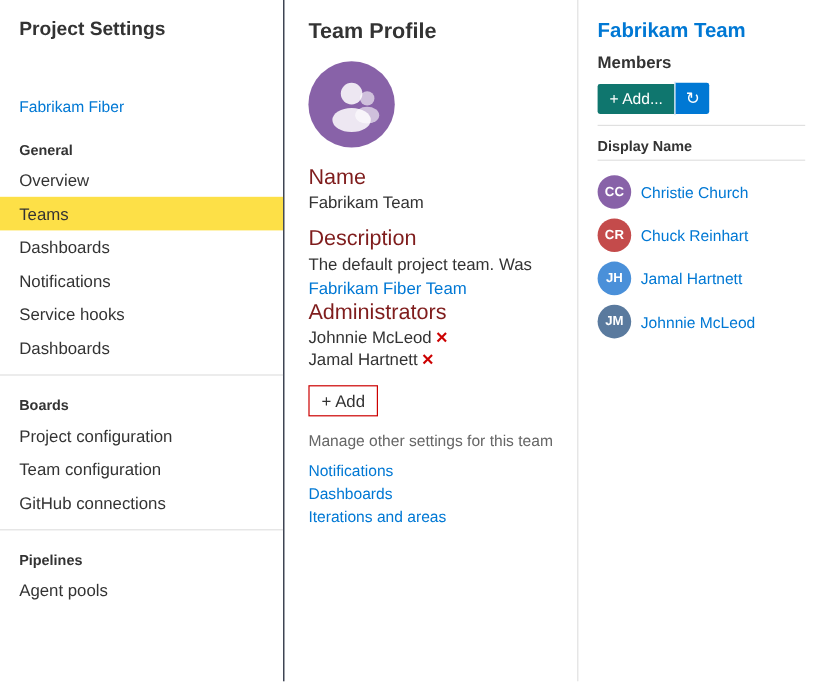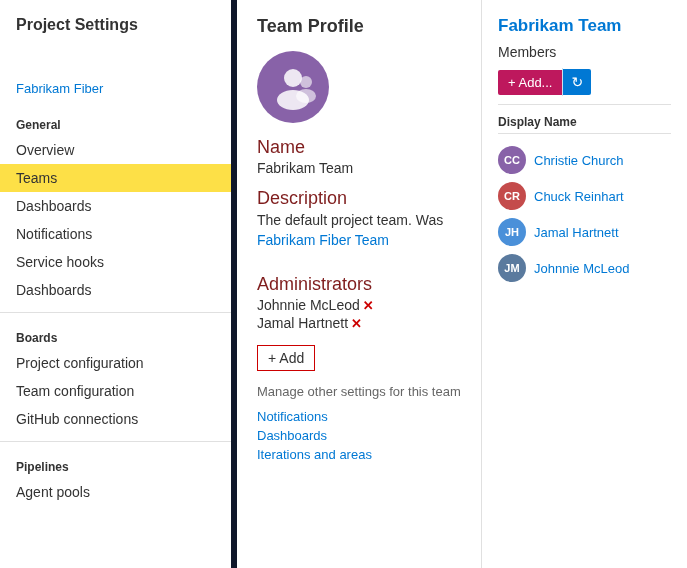--- a/index.html
+++ b/index.html
@@ -10,21 +10,21 @@
       background: #fff;
       width: 687px;
       height: 568px;
       display: flex;
       overflow: hidden;
     }
 
     
     .sidebar {
       width: 237px;
-      border-right: 6px solid #0f172a;
+      border-right: 1px solid #0f172a;
       background: #fff;
       padding: 16px 0;
       flex-shrink: 0;
       overflow-y: auto;
     }
     .sidebar-title {
       font-size: 16px;
       font-weight: 600;
       color: #333;
       padding: 0 16px 4px 16px;
@@ -98,21 +98,21 @@
       margin-bottom: 2px;
     }
     .field-value {
       font-size: 14px;
       color: #333;
       margin-bottom: 12px;
     }
     .field-description {
       font-size: 14px;
       color: #333;
-      margin-bottom: 24px;
+      margin-bottom: 0;
       line-height: 1.4;
     }
     .field-description .highlight {
       color: #0078d4;
     }
 
     .administrators-section {
       margin-bottom: 10px;
     }
     .admin-item {
@@ -164,34 +164,34 @@
       overflow-y: auto;
     }
     .team-name-title {
       font-size: 17px;
       font-weight: 600;
       color: #0078d4;
       margin-bottom: 8px;
     }
     .members-label {
       font-size: 14px;
-      font-weight: 400;
+      font-weight: 700;
       color: #333;
       margin-bottom: 8px;
     }
     .members-toolbar {
       display: flex;
       align-items: center;
       gap: 0;
       margin-bottom: 10px;
       border-bottom: 1px solid #e0e0e0;
       padding-bottom: 8px;
     }
     .add-member-btn {
-      background: #be185d;
+      background: #0f766e;
       color: #fff;
       border: none;
       padding: 5px 10px;
       font-size: 13px;
       cursor: pointer;
       display: flex;
       align-items: center;
       gap: 4px;
       border-radius: 2px 0 0 2px;
     }

